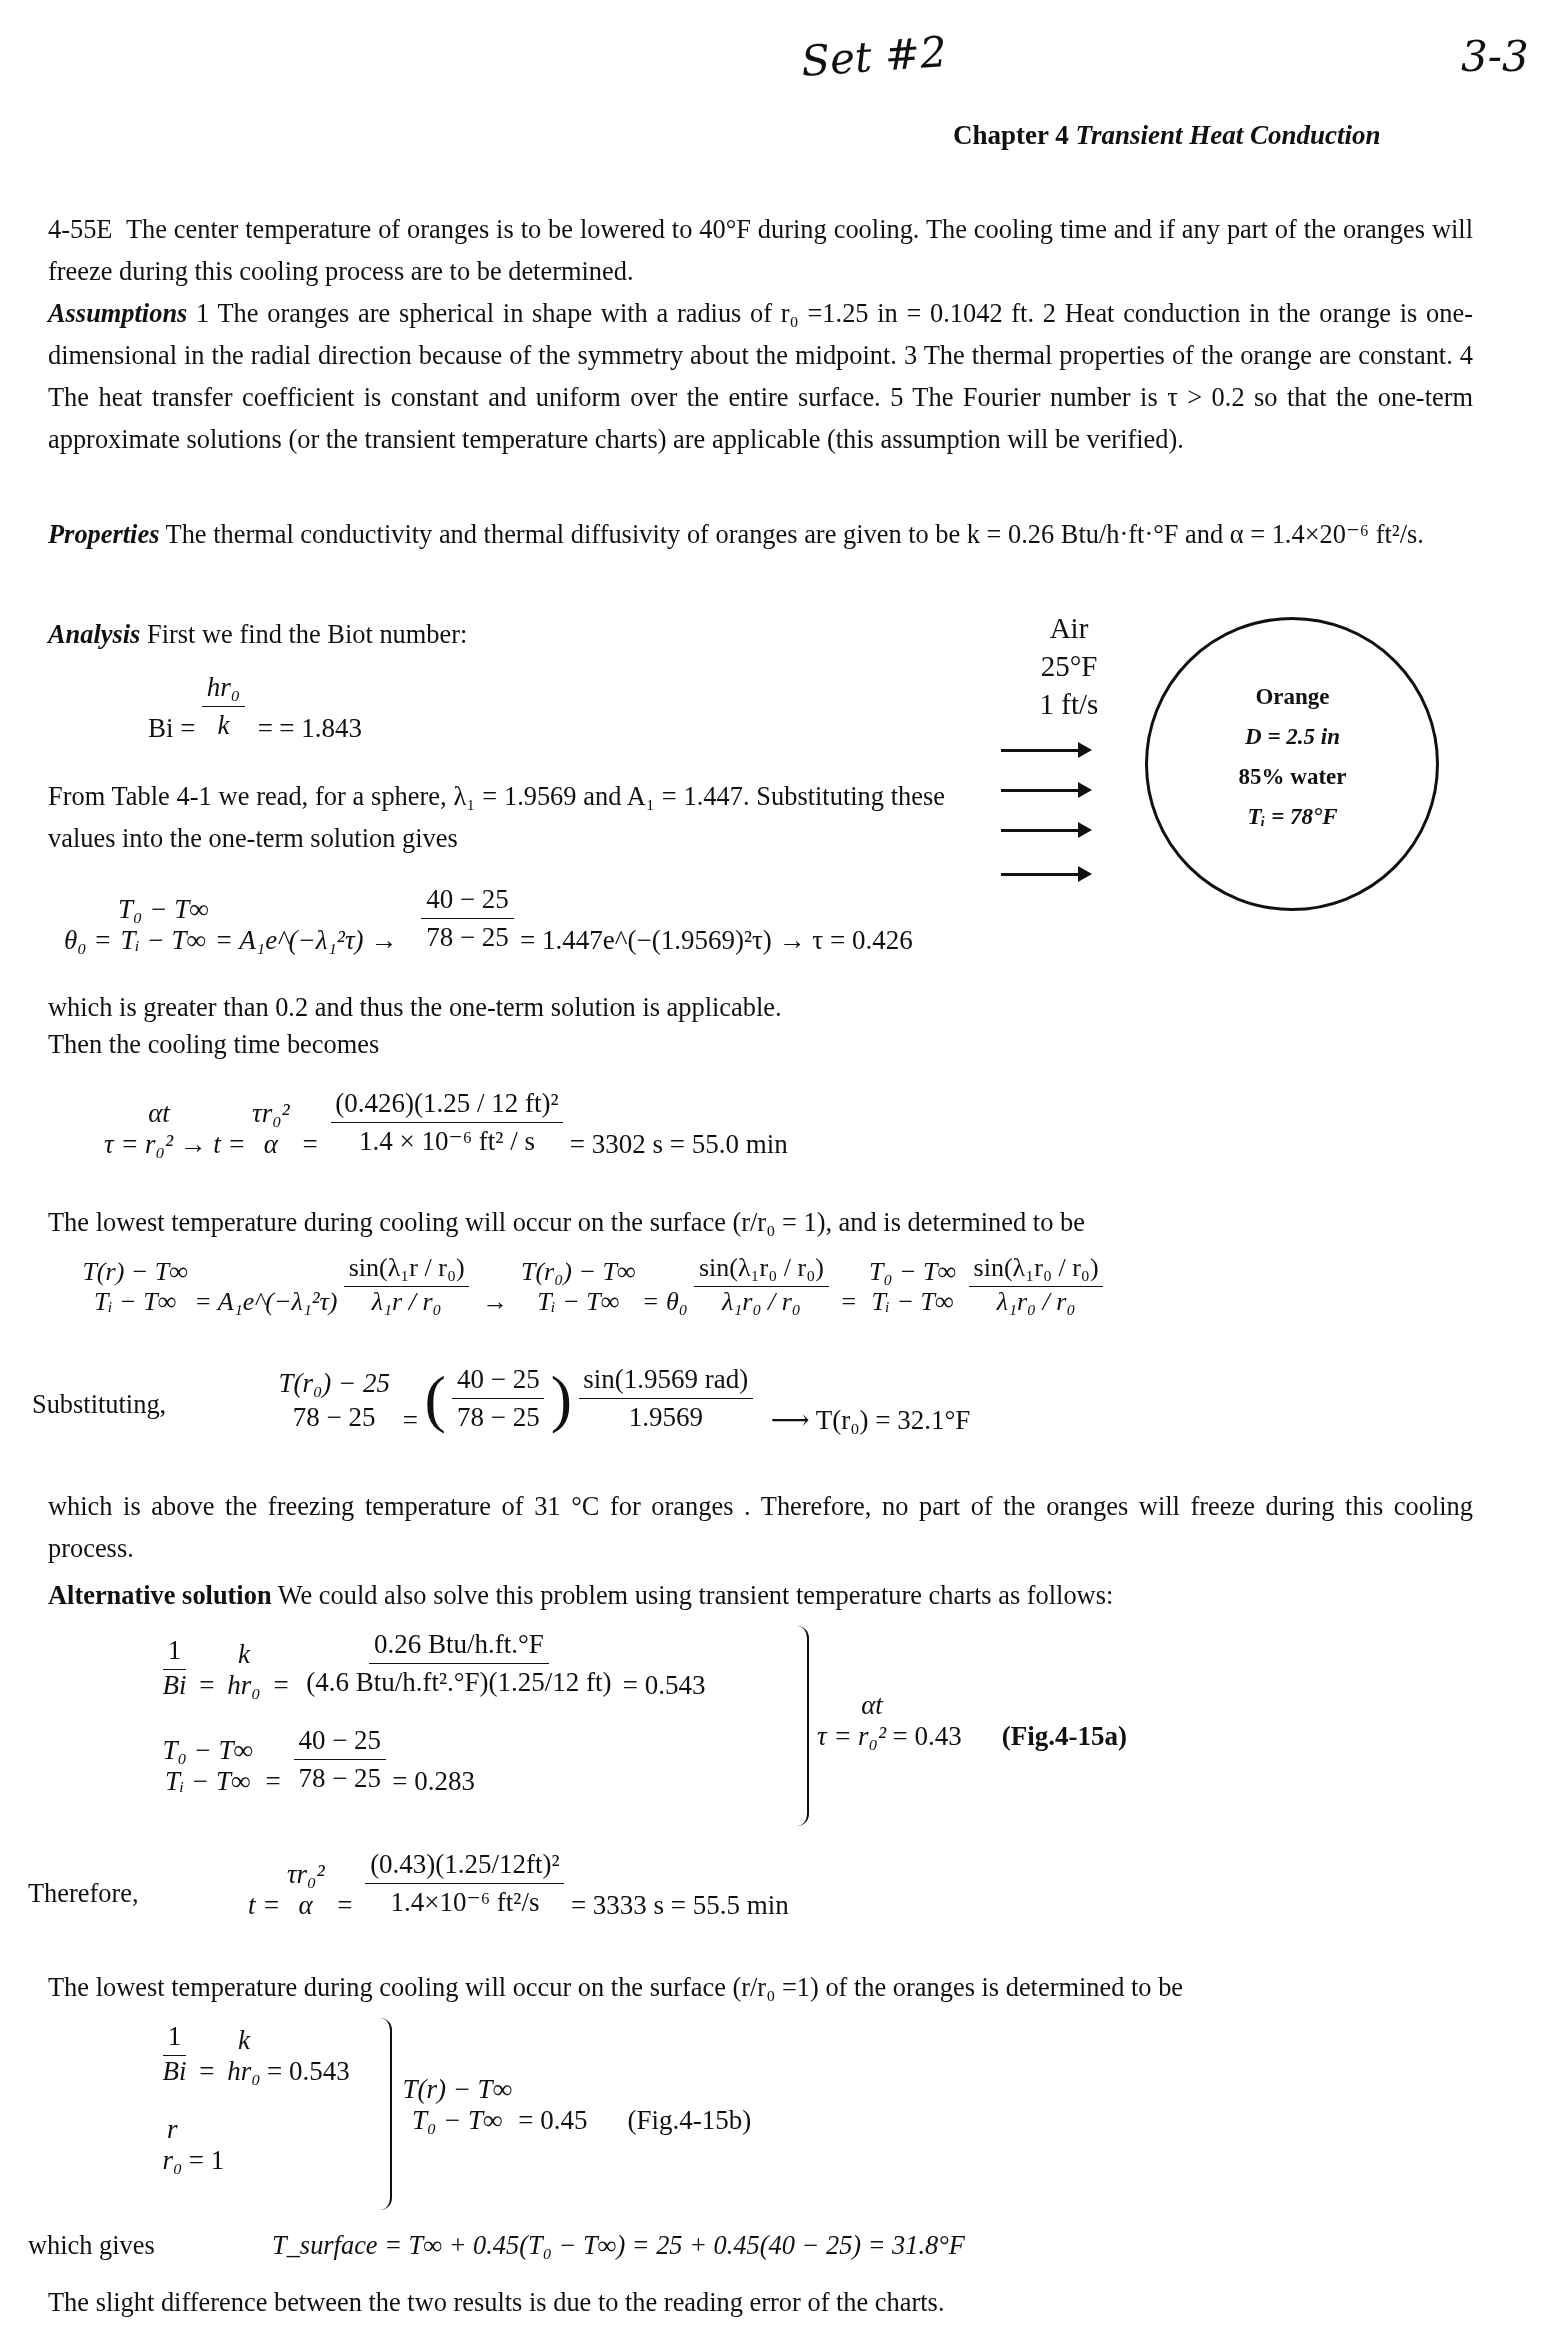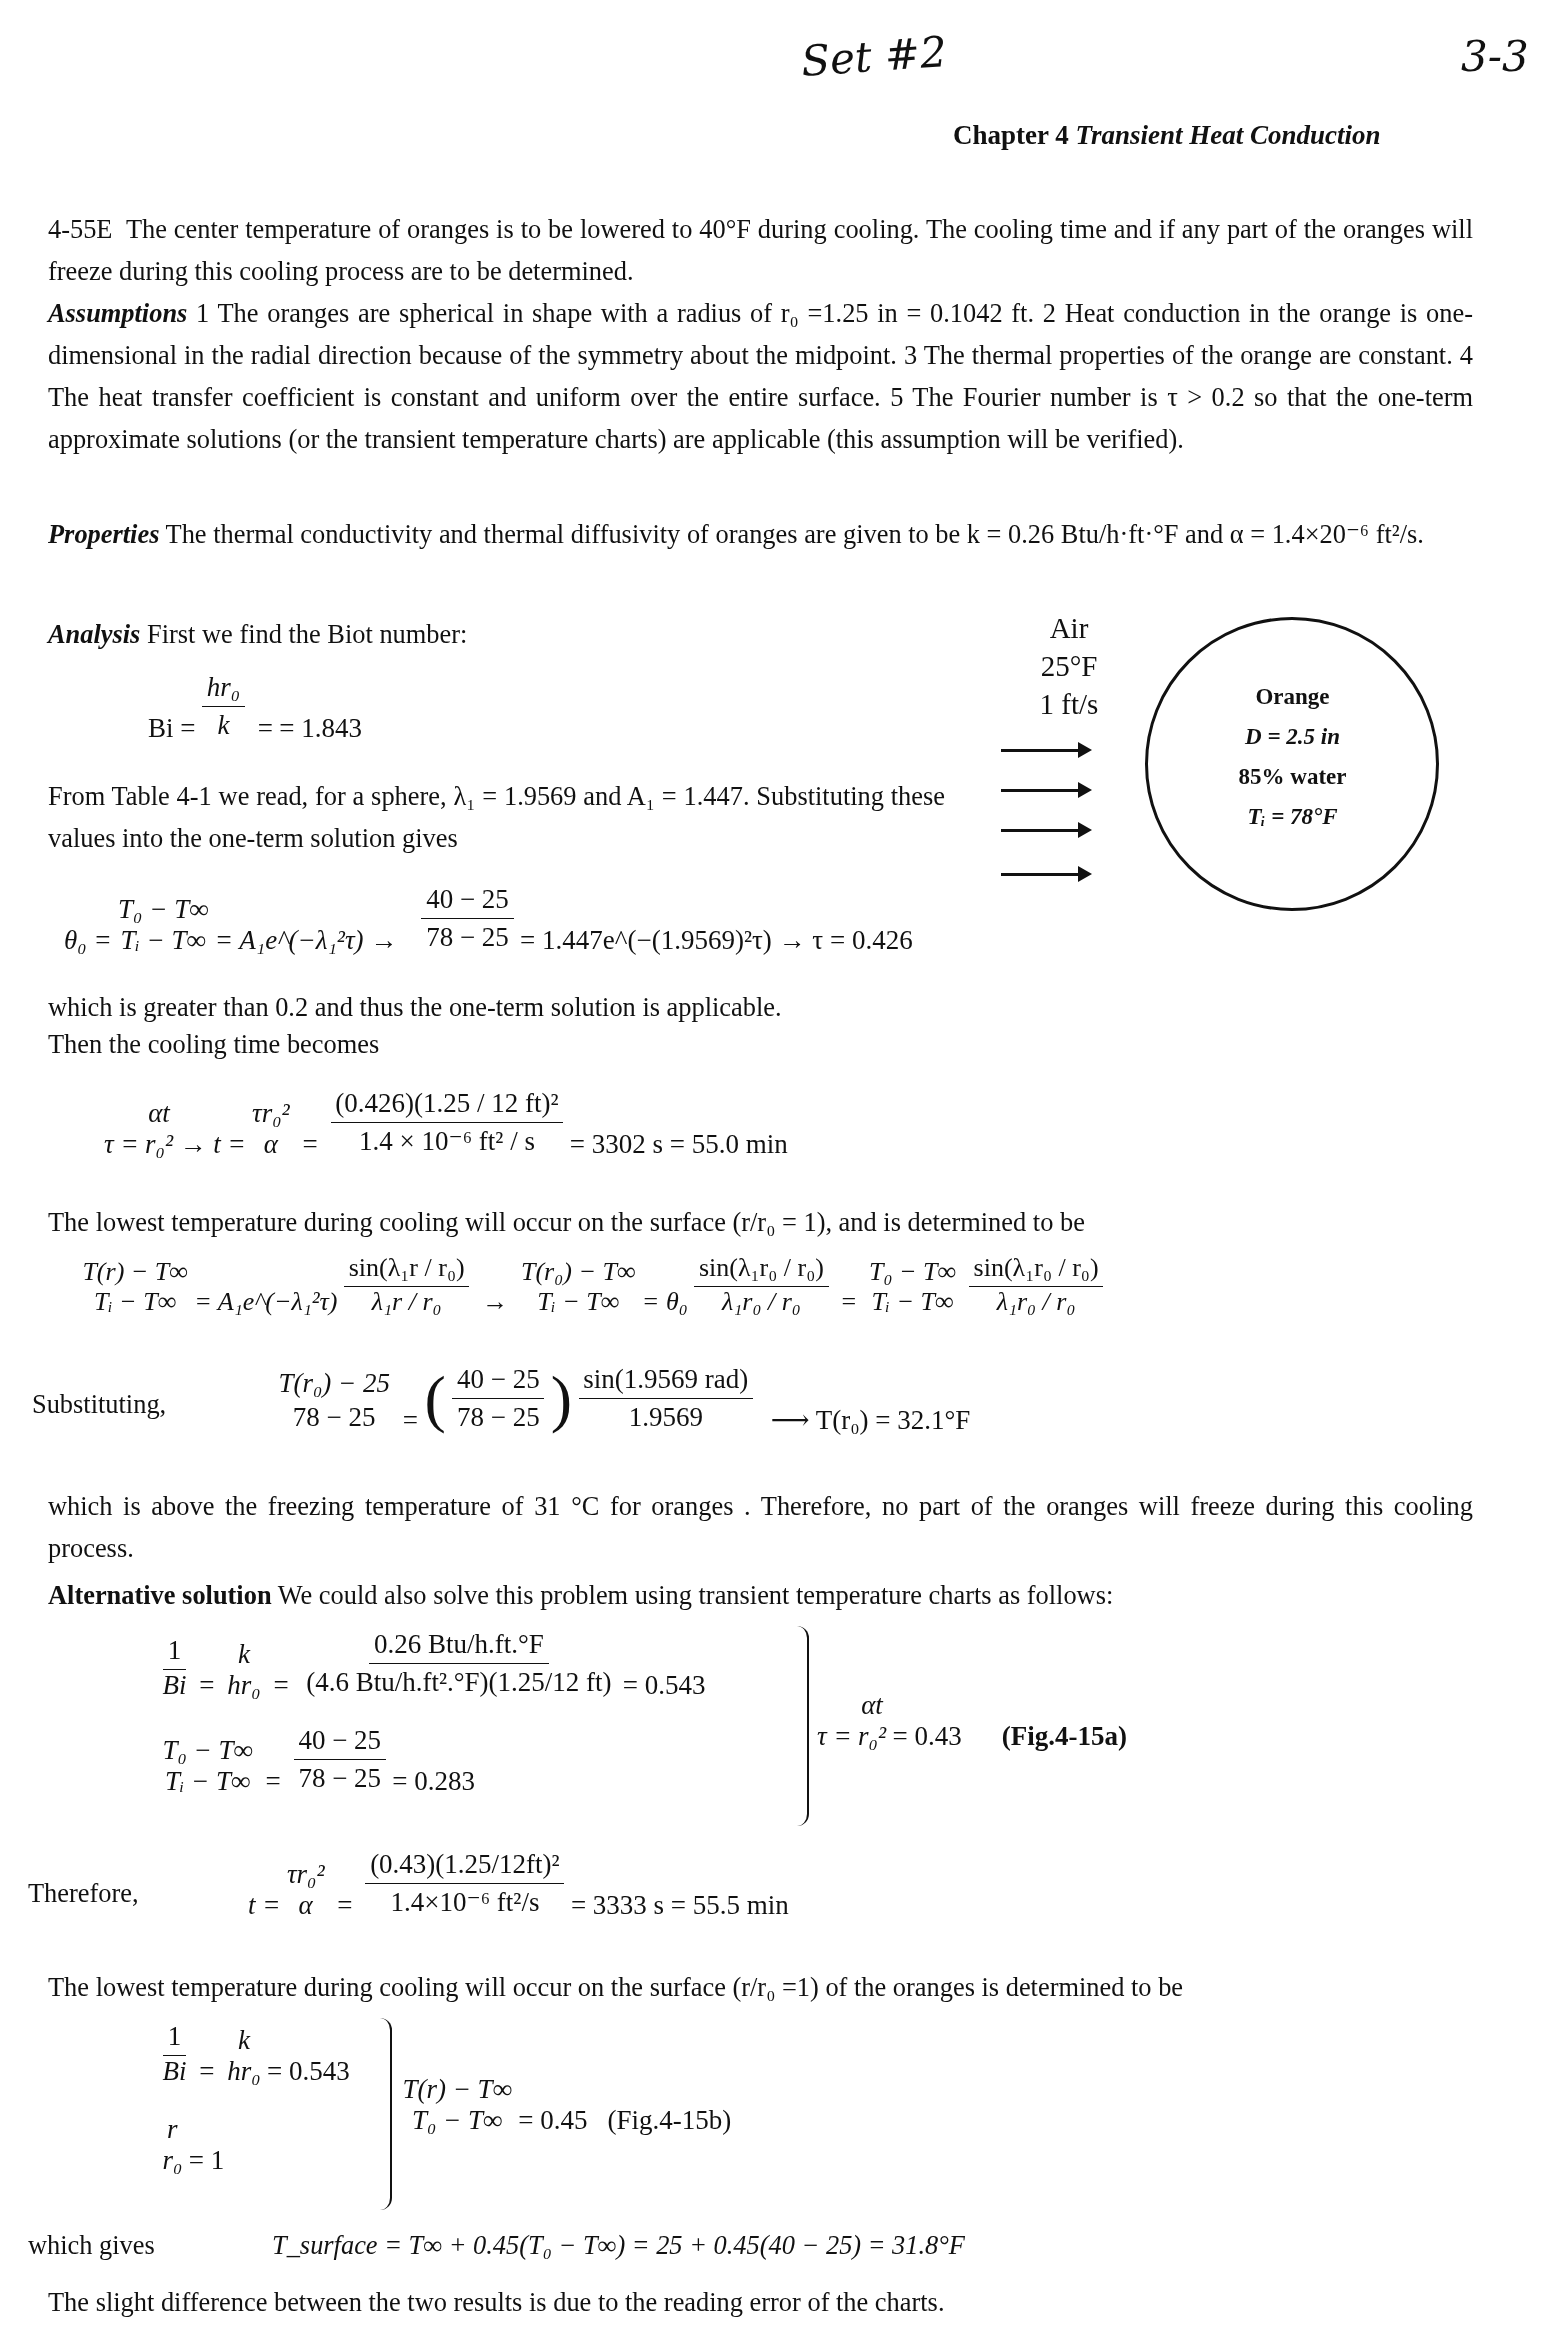--- a/index.html
+++ b/index.html
@@ -262,20 +262,20 @@
     </span>
   <span>= 1</span>
 </div>
 <div class="brace-r" style="left:380px; top:2018px; width:9.6px; height:192px;"></div>
 <div class="eq" style="left:396px; top:2074px;">
   <span class="frac">
       <i class="num">T(r) − T∞</i>
       <i>T₀ − T∞</i>
     </span>
   <span>= 0.45</span>
-  <span style="margin-left:20px;">(Fig.4-15b)</span>
+  <span style="margin-left:40px;">(Fig.4-15b)</span>
 </div>
 
 <div class="abs" style="left:28px; top:2230px;">which gives</div>
 <div class="abs" style="left:272px; top:2230px; font-style:italic;">T_surface = T∞ + 0.45(T₀ − T∞) = 25 + 0.45(40 − 25) = 31.8°F</div>
 
 <div class="para" style="top:2281px;">The slight difference between the two results is due to the reading error of the charts.</div>
 
 
 </body></html>

